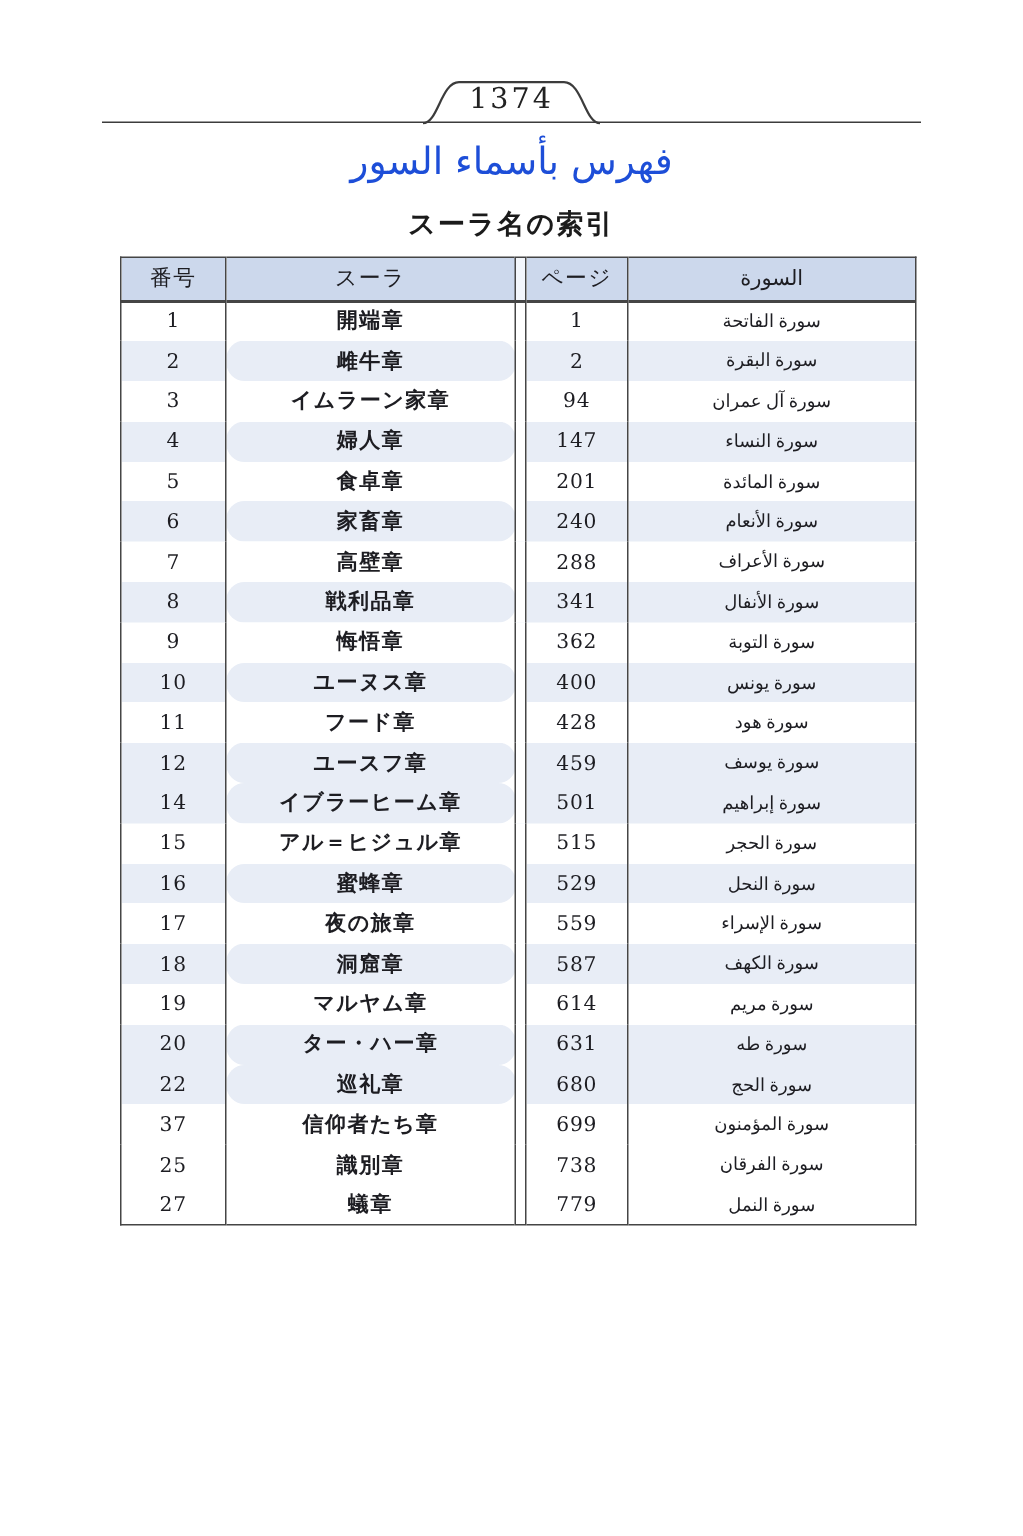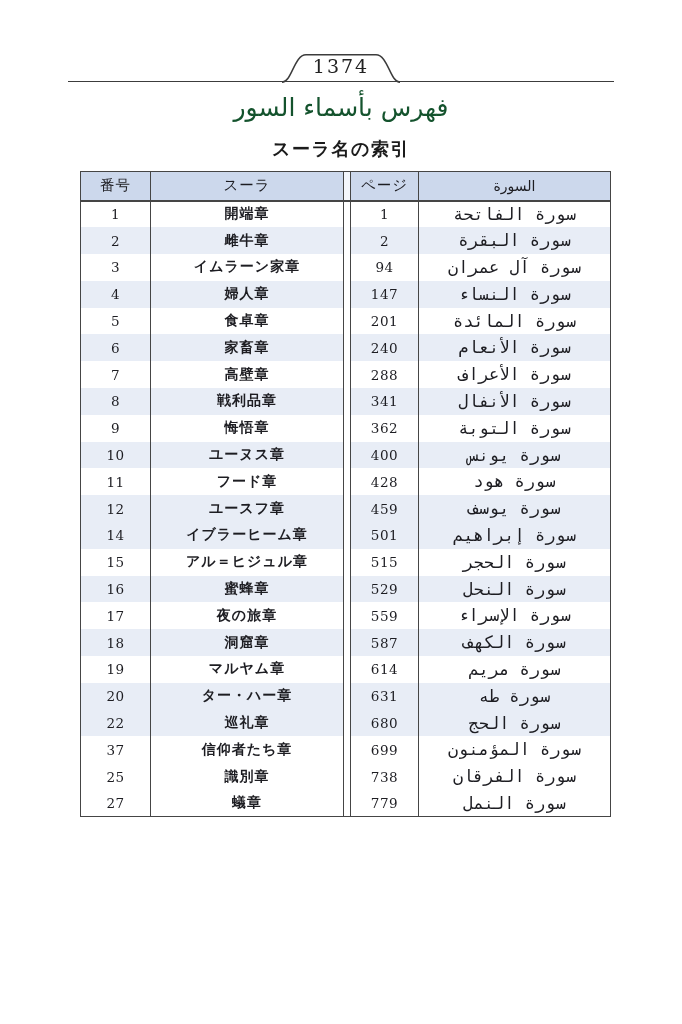--- a/index.html
+++ b/index.html
@@ -45,21 +45,21 @@
 
   
   .arabic-title {
     position: absolute;
     top: 90px; left: 0; right: 0;
     text-align: center;
     direction: rtl;
     font-family: "DejaVu Sans", sans-serif;
     font-size: 25px;
     line-height: 1.4;
-    color: #14532d;
+    color: #1d4ed8;
   }
   .jp-subtitle {
     position: absolute;
     top: 137px; left: 0; right: 0;
     text-align: center;
     font-size: 18px;
     font-weight: bold;
     letter-spacing: 1.5px;
     color: #1b1b1b;
   }
@@ -105,24 +105,24 @@
   .b-right { border-right: 1px solid var(--border); margin-top: 42px; }
   .gap-cell {
     background: #ffffff !important;
     border-left: 1px solid var(--border);
     border-right: 1px solid var(--border);
     padding: 0;
   }
   thead .gap-cell { background: #f3f6fb !important; }
 
   .td-num  { font-size: 13.5px; letter-spacing: 0.5px; }
-  .td-jp   { font-size: 14px; font-weight: 600; letter-spacing: 1px; }
+  .td-jp   { font-size: 14px; font-weight: 600; letter-spacing: 1px; border-radius: 12px; }
   .td-ar   {
-    font-family: Liberation Mono, monospace;
-    font-size: 17px;
+    font-family: Liberation Serif, serif;
+    font-size: 12px;
     direction: rtl;
   }
 </style>
 </head>
 <body>
 
 <div class="page">
 
   <div class="top-rule"></div>
 

